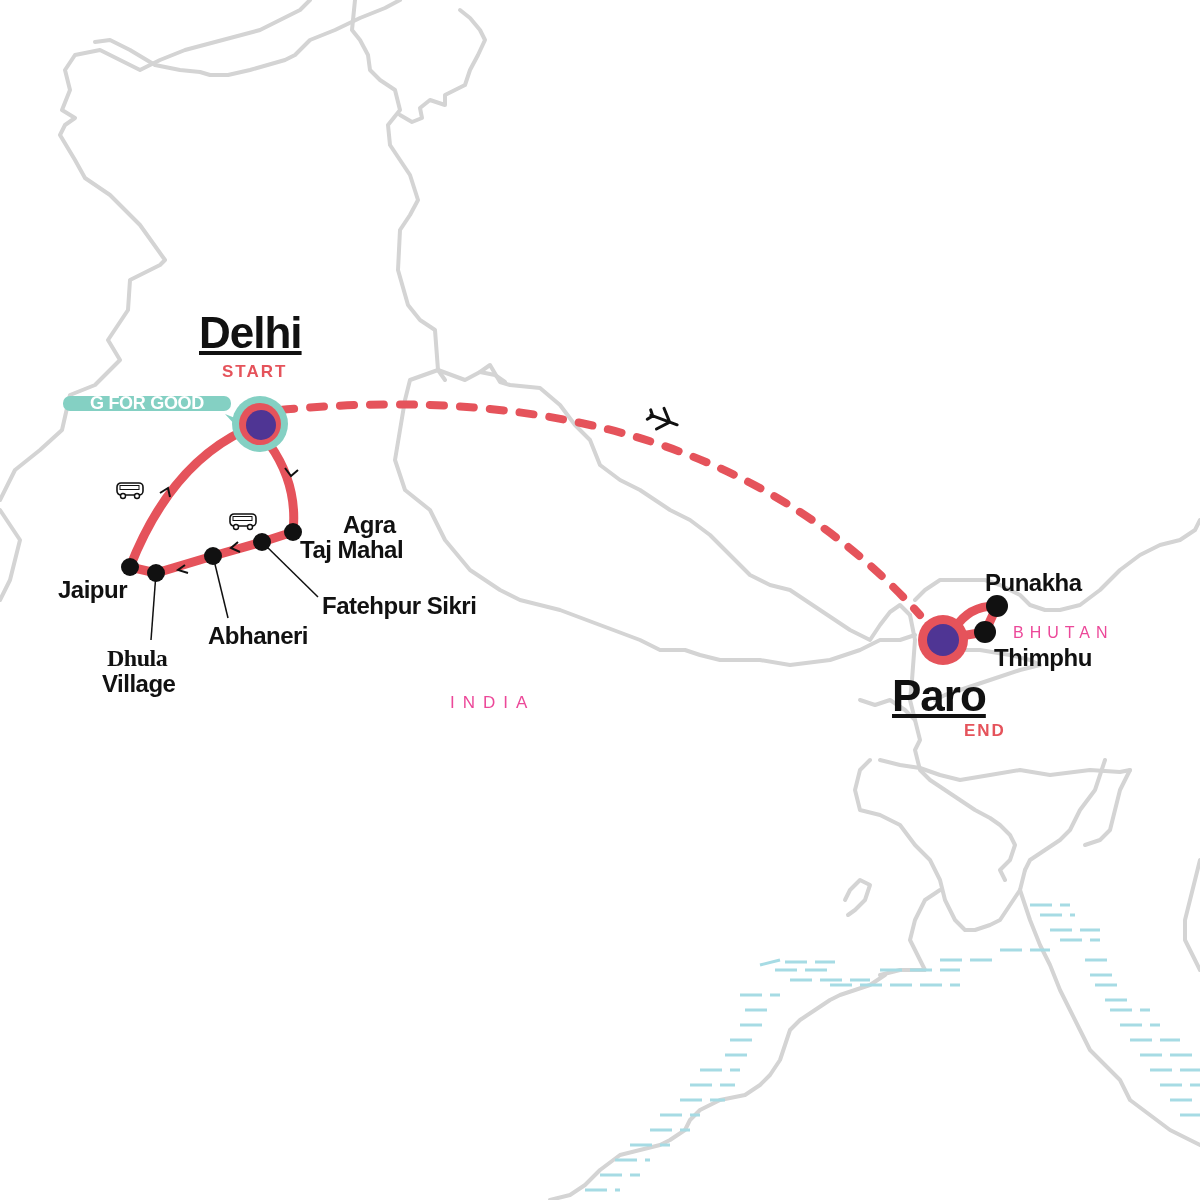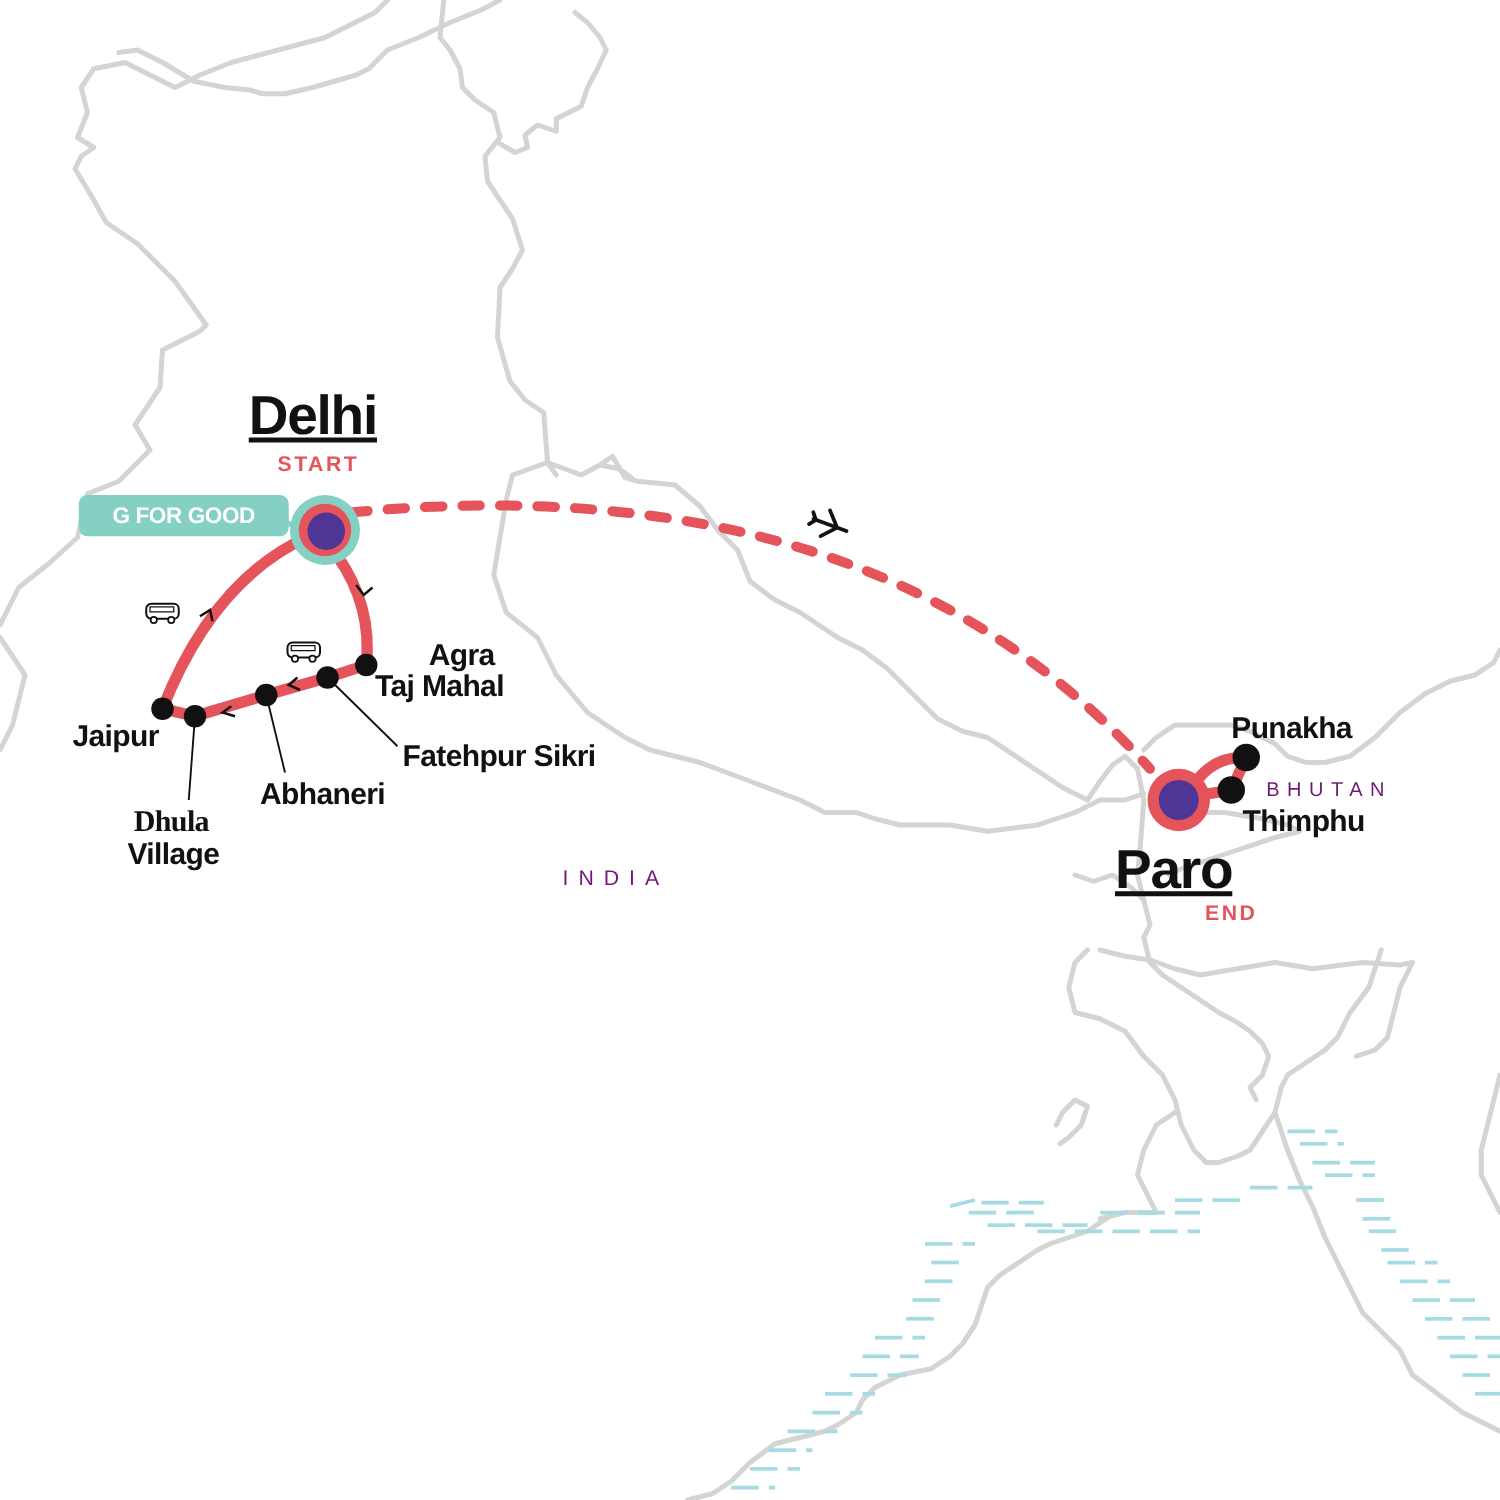--- a/index.html
+++ b/index.html
@@ -7,22 +7,22 @@
   svg.map { position:absolute; left:0; top:0; width:1200px; height:1200px; }
   .border { fill:none; stroke:#d4d4d4; stroke-width:4; stroke-linejoin:round; stroke-linecap:round; }
   .sea { fill:none; stroke:#a6dbe4; stroke-width:3; stroke-dasharray:22 8; }
   .route { fill:none; stroke:#e5535b; stroke-width:9; stroke-linecap:round; }
   .flight { fill:none; stroke:#e5535b; stroke-width:8; stroke-linecap:round; stroke-dasharray:14 16; }
   .leader { stroke:#111; stroke-width:1.5; }
   .lbl { position:absolute; font-weight:700; color:#111; white-space:nowrap; line-height:1; letter-spacing:-0.5px; }
   .lbl.big { font-size:44px; letter-spacing:-1px;text-decoration:underline; }
   .lbl.med { font-size:24px; }
   .sub { position:absolute; font-weight:700; font-size:17px; letter-spacing:2px; white-space:nowrap; }
-  .country { position:absolute; font-size:17px; color:#701a75; letter-spacing:8px; white-space:nowrap; }
-  .badge { position:absolute; left:63px; top:396px; width:168px; height:33px; border-radius:7px; color:#fff; font-weight:700; font-size:18px; display:flex; align-items:center; justify-content:center; letter-spacing:-0.3px; }
+  .country { position:absolute; font-size:17px; color:#ec4899; letter-spacing:8px; white-space:nowrap; }
+  .badge { position:absolute; left:63px; top:396px; width:168px; height:15px; border-radius:7px; color:#fff; font-weight:700; font-size:18px; display:flex; align-items:center; justify-content:center; letter-spacing:-0.3px; }
   .center-l { text-align:right; }
 </style>
 </head>
 <body>
 
 <div id="stage">
   <svg class="map" viewBox="0 0 1200 1200">
 
     <g>
       <path class="border" d="M310,0 L300,10 L260,30 L185,50 L160,60 L140,70 L100,50 L75,55 L65,70 L70,90 L62,110 L75,118 L65,125 L60,135 L75,160 L85,178 L110,195 L140,225 L165,260 L160,265 L130,280 L128,310 L108,340 L120,360 L95,385 L70,395 L62,430 L40,450 L15,470 L10,480 L0,500"></path>

